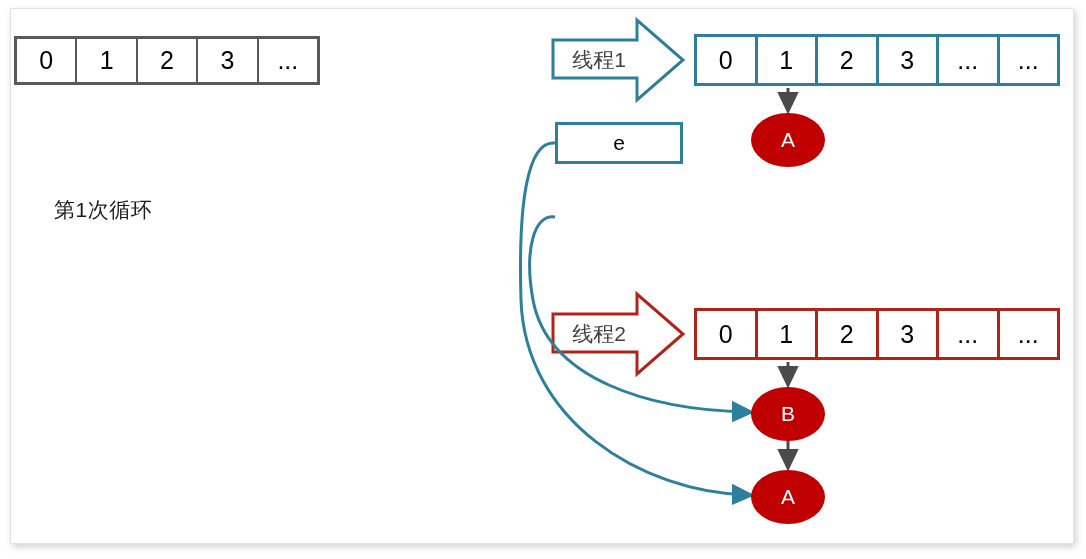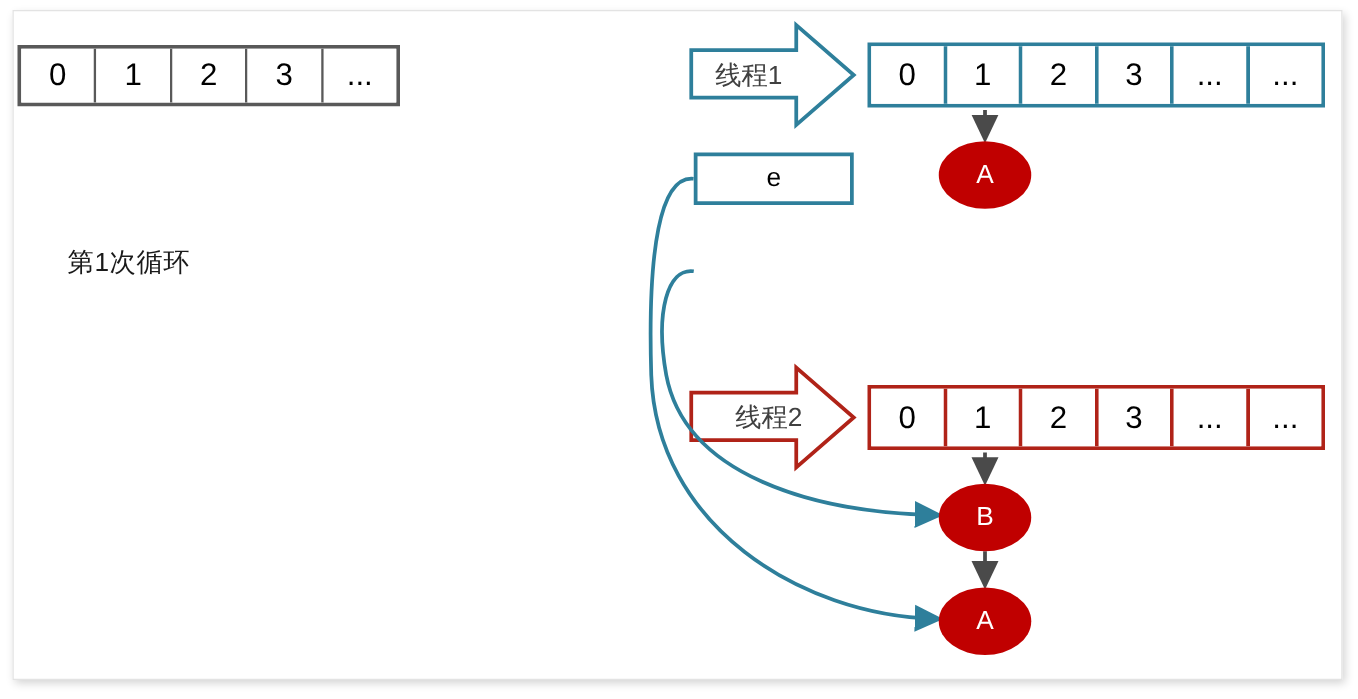--- a/index.html
+++ b/index.html
@@ -45,21 +45,21 @@
   #box-next{left:555px;top:196px;width:128px;height:42px;}
 
   
   #loop-label{position:absolute;left:26px;top:196px;font-size:21px;color:#1a1a1a;
               letter-spacing:.5px;margin-left:28px;}
 
   .thread-label{position:absolute;font-size:21px;color:#404040;
                 display:flex;align-items:center;justify-content:center;
                 width:86px;height:38px;}
   #lbl-thread1{left:556px;top:41px;}
-  #lbl-thread2{left:572px;top:315px;}
+  #lbl-thread2{left:556px;top:315px;}
 
   
   .node{position:absolute;border-radius:50%;background:#C00000;
         display:flex;align-items:center;justify-content:center;
         color:#ffffff;font-size:21px;}
   #node-a-top{left:751px;top:113px;width:74px;height:54px;}
   #node-b{left:751px;top:387px;width:74px;height:54px;}
   #node-a-bottom{left:751px;top:470px;width:74px;height:54px;}
 </style>
 </head>

